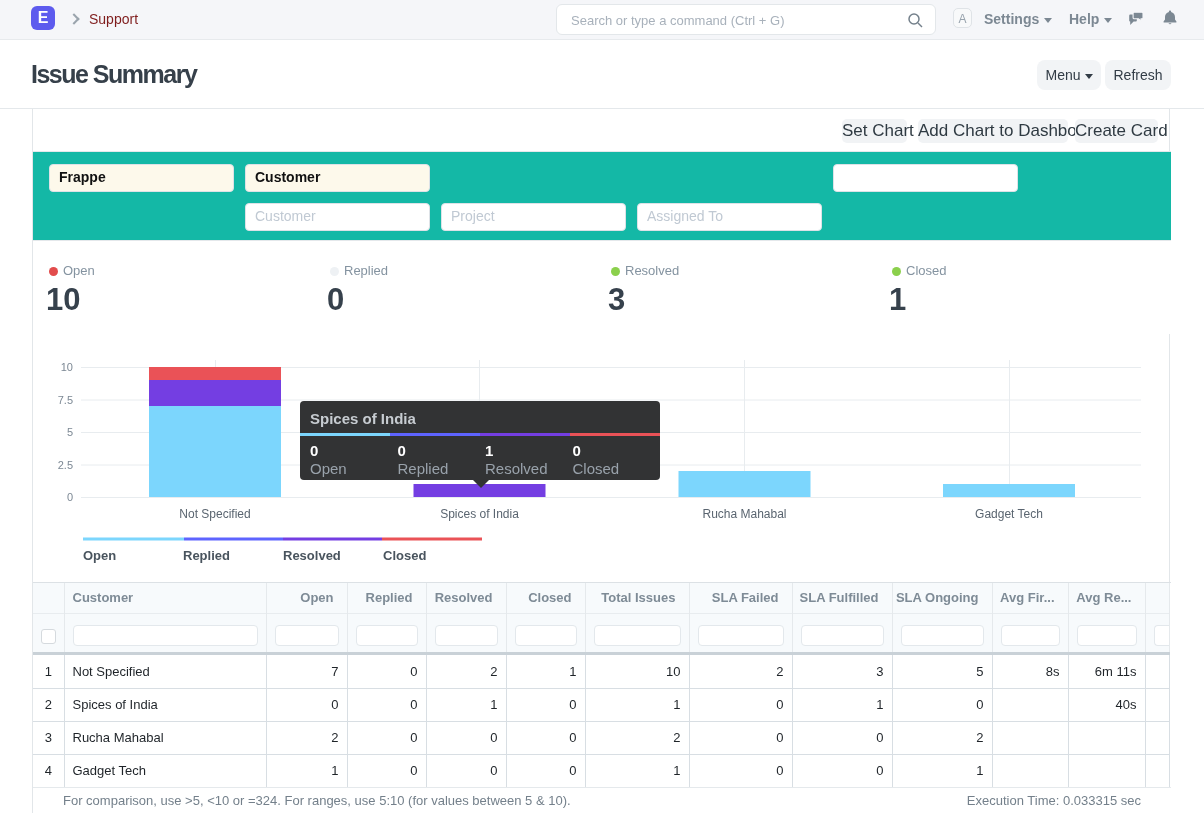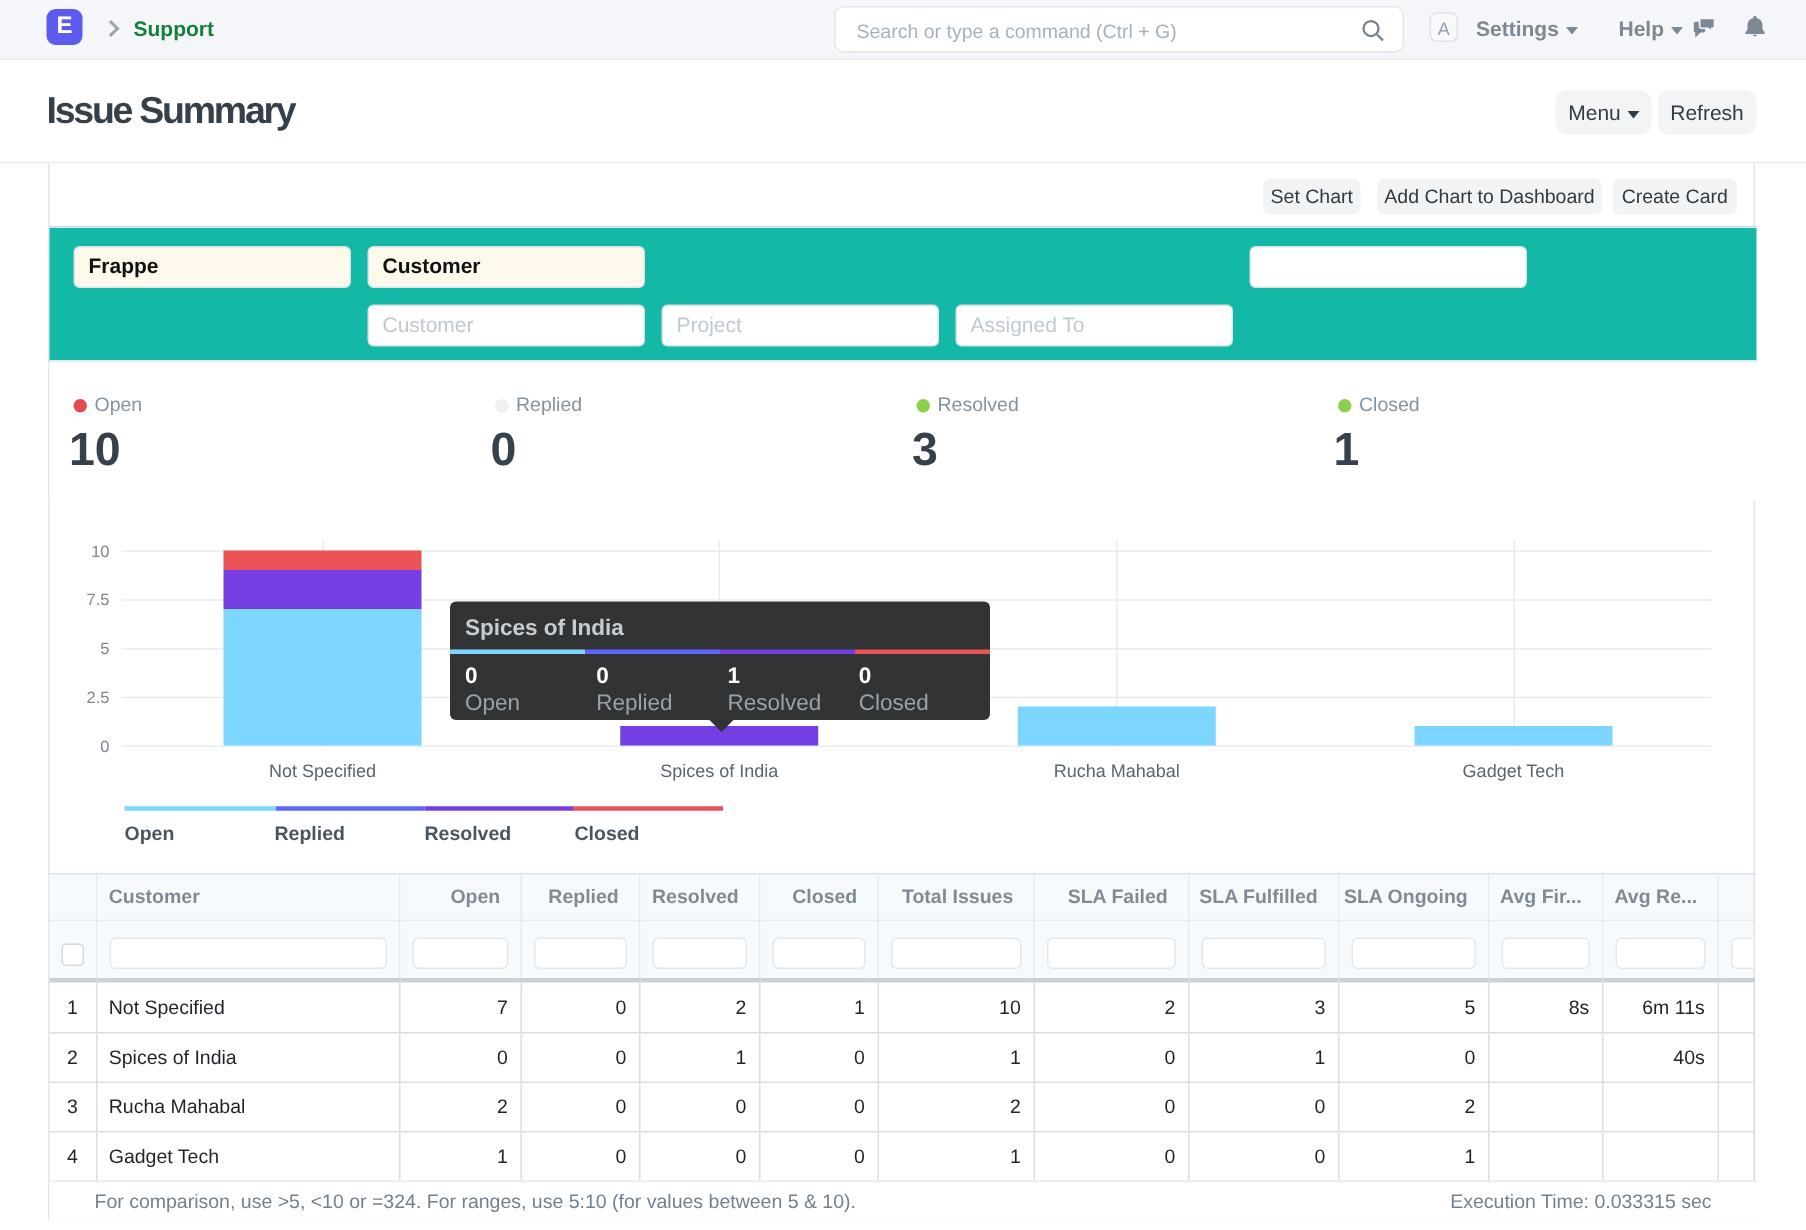--- a/index.html
+++ b/index.html
@@ -1,32 +1,32 @@
 <!DOCTYPE html>
 <html><head>
 <meta charset="utf-8">
 <style>
 * { margin:0; padding:0; box-sizing:border-box; }
 html,body { width:1204px; height:820px; font-family:"Liberation Sans", sans-serif; background:#fff; overflow:hidden; }
 .navbar { position:absolute; left:0; top:0; width:1204px; height:40px; background:#f5f6f9; border-bottom:1px solid #e7eaed; }
 .logo { position:absolute; left:31px; top:6px; width:24px; height:24px; background:#5d5bee; border-radius:6px; color:#fff; font-size:16px; font-weight:700; text-align:center; line-height:24px; }
 .crumb-chev { position:absolute; left:70px; top:15px; width:8px; height:8px; border-right:2px solid #9aa4ad; border-bottom:2px solid #9aa4ad; transform:rotate(-45deg); }
-.crumb { position:absolute; left:89px; top:11px; font-size:14px; font-weight:700; color:#15803d; }
+.crumb { position:absolute; left:89px; top:11px; font-size:14px; font-weight:400; color:#7f1d1d; }
 .searchbox { position:absolute; left:556px; top:4px; width:380px; height:31px; background:#fff; border:1px solid #e3e7ea; border-radius:6px; }
 .searchbox span { position:absolute; left:14px; top:8px; font-size:13px; color:#a8b1bb; }
 .avatar { position:absolute; left:953px; top:8px; width:19px; height:20px; border:1px solid #dfe3e7; border-radius:5px; background:#f8f9fa; color:#98a3ad; font-size:12px; text-align:center; line-height:20px; }
 .navlink { position:absolute; top:11px; font-size:14px; font-weight:600; color:#7c8893; }
 .caret { display:inline-block; width:0; height:0; border-left:4px solid transparent; border-right:4px solid transparent; border-top:5px solid #7c8893; margin-left:5px; vertical-align:middle; }
 .page-head { position:absolute; left:0; top:40px; width:1204px; height:69px; background:#fff; border-bottom:1px solid #e4e8eb; }
 .page-title { position:absolute; left:31px; top:20px; font-size:25px; font-weight:700; color:#36404a; letter-spacing:-1.5px; }
 .btn-def { position:absolute; top:20px; height:30px; background:#f2f4f6; border-radius:8px; font-size:14px; color:#323c46; text-align:center; line-height:30px; }
 .main { position:absolute; left:0; top:109px; width:1204px; height:711px; background:#fff; }
 .card { position:absolute; left:32px; top:0; width:1138px; height:704px; background:#fff; border-left:1px solid #e2e6e9; border-right:1px solid #e2e6e9; border-bottom:1px solid #e2e6e9; }
 .sec-actions { position:absolute; left:0; top:0; width:1138px; height:42px; }
-.btn-xs { position:absolute; top:10px; height:24px; background:#f1f3f5; border-radius:5px; font-size:13px; color:#2f3a42; line-height:24px; text-align:center; white-space:nowrap; }
+.btn-xs { position:absolute; top:10px; height:24px; background:#f1f3f5; border-radius:5px; font-size:17px; color:#2f3a42; line-height:24px; text-align:center; white-space:nowrap; }
 .sec-filters { position:absolute; left:0; top:42px; width:1138px; height:90px; background:#14b8a6; border-top:1px solid #e4e8eb; border-bottom:1px solid #e4e8eb; }
 .ffield { position:absolute; width:185px; height:28px; border:1px solid #dde2e7; border-radius:4px; font-size:14px; line-height:25px; padding-left:9px; }
 .frow1 { top:12px; background:#fdf9eb; font-weight:700; color:#111; }
 .frow2 { top:51px; background:#fff; color:#c0c9d3; }
 .sec-summary { position:absolute; left:0; top:132px; width:1138px; height:93px; background:#fff; }
 .sumitem { position:absolute; top:21px; }
 .dot { display:inline-block; width:9px; height:9px; border-radius:50%; margin-right:5px; }
 .sumlab { font-size:13px; color:#8493a0; vertical-align:1px; }
 .sumval { position:absolute; top:20px; left:-3px; font-size:31px; font-weight:600; color:#36414c; line-height:36px; }
 .sec-chart { position:absolute; left:0; top:225px; width:1138px; height:248px; }
@@ -62,21 +62,21 @@
   <div class="crumb">Support</div>
   <div class="searchbox">
       <span>Search or type a command (Ctrl + G)</span>
     <svg width="16" height="16" style="position:absolute;right:12px;top:7px;" viewBox="0 0 16 16" fill="none" stroke="#74808b" stroke-width="1.5">
         <circle cx="7" cy="7" r="5"></circle>
         <path d="M11 11 L15 15"></path>
       </svg>
   </div>
   <div class="avatar">A</div>
   <div class="navlink" style="left:984px;">Settings<span class="caret"></span></div>
-  <div class="navlink" style="left:1069px;margin-left:10px;">Help<span class="caret"></span></div>
+  <div class="navlink" style="left:1069px;">Help<span class="caret"></span></div>
   <svg width="16" height="14" style="position:absolute;left:1128px;top:12px;" viewBox="0 0 16 14">
       <path d="M2.4 2.5 H7.6 C8.3 2.5 8.8 3 8.8 3.7 V8.4 C8.8 9.1 8.3 9.6 7.6 9.6 H5.6 L2.2 13.1 V9.6 H2.4 C1.7 9.6 1.2 9.1 1.2 8.4 V3.7 C1.2 3 1.7 2.5 2.4 2.5 Z" fill="#7c8893"></path>
       <path d="M6.2 0.3 H13.9 C14.5 0.3 15 0.8 15 1.4 V5.7 C15 6.3 14.5 6.8 13.9 6.8 H13.1 L13.9 9.3 L10.5 6.8 H6.2 C5.6 6.8 5.1 6.3 5.1 5.7 V1.4 C5.1 0.8 5.6 0.3 6.2 0.3 Z" fill="#7c8893" stroke="#f5f6f9" stroke-width="1.1"></path>
     </svg>
   <svg width="14" height="15" style="position:absolute;left:1163px;top:10px;" viewBox="0 0 14 15" fill="#7c8893">
       <path d="M7 0.5 C7.6 0.5 8.1 1 8.1 1.6 V2 C10.4 2.5 12 4.5 12 6.9 V9.5 L13.4 11.6 C13.7 12 13.4 12.6 12.9 12.6 H1.1 C0.6 12.6 0.3 12 0.6 11.6 L2 9.5 V6.9 C2 4.5 3.6 2.5 5.9 2 V1.6 C5.9 1 6.4 0.5 7 0.5 Z"></path>
       <path d="M5.5 13.2 a1.6 1.6 0 0 0 3 0 z"></path>
     </svg>
 </div>
 <div class="page-head">

